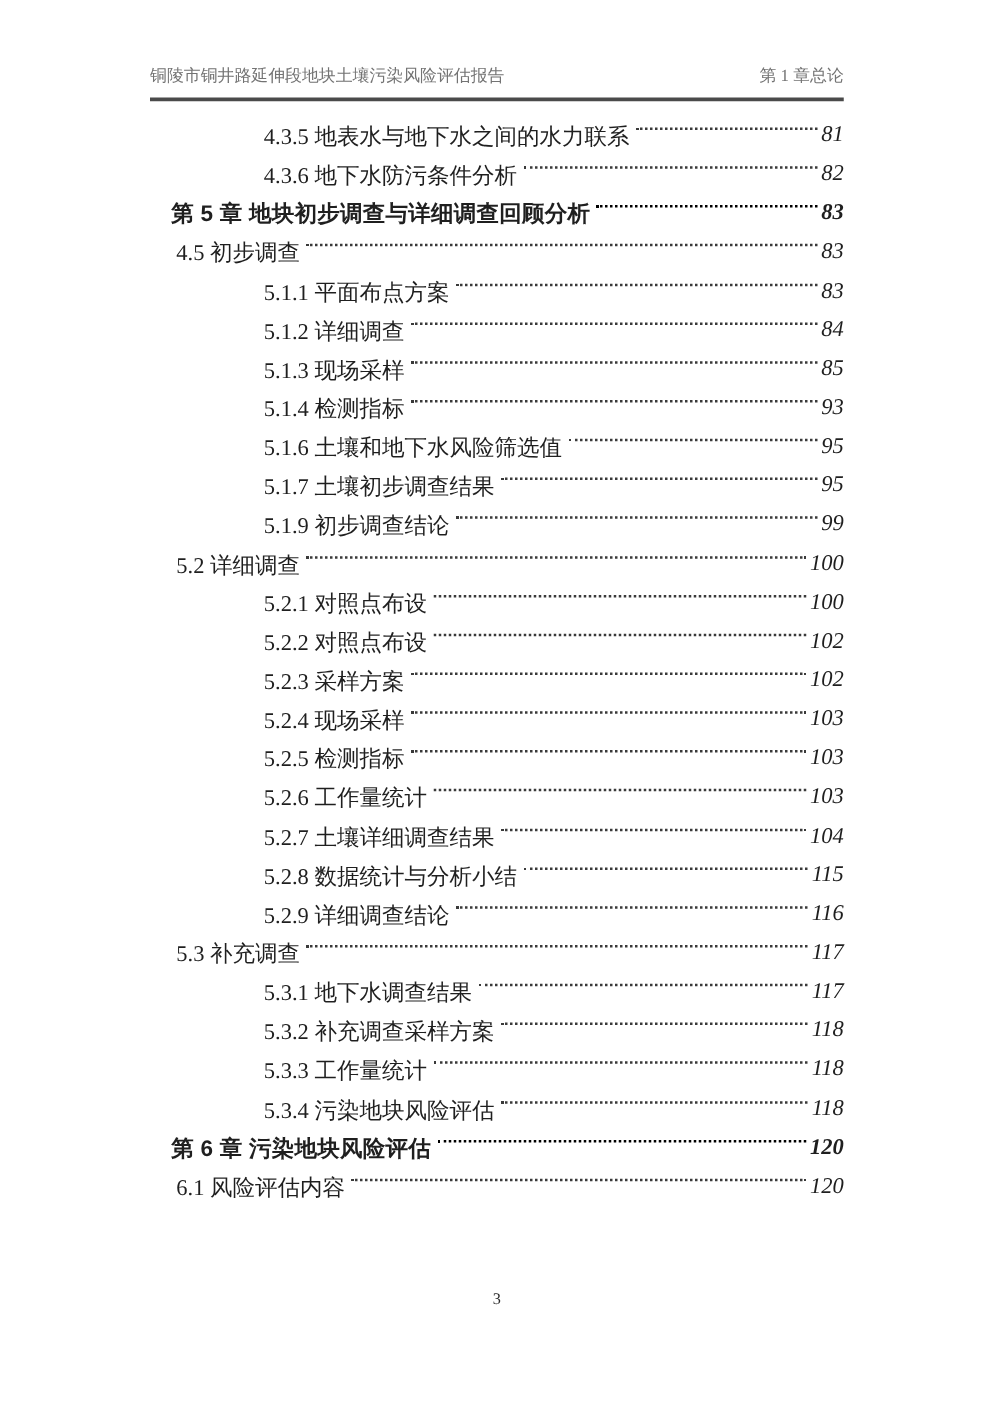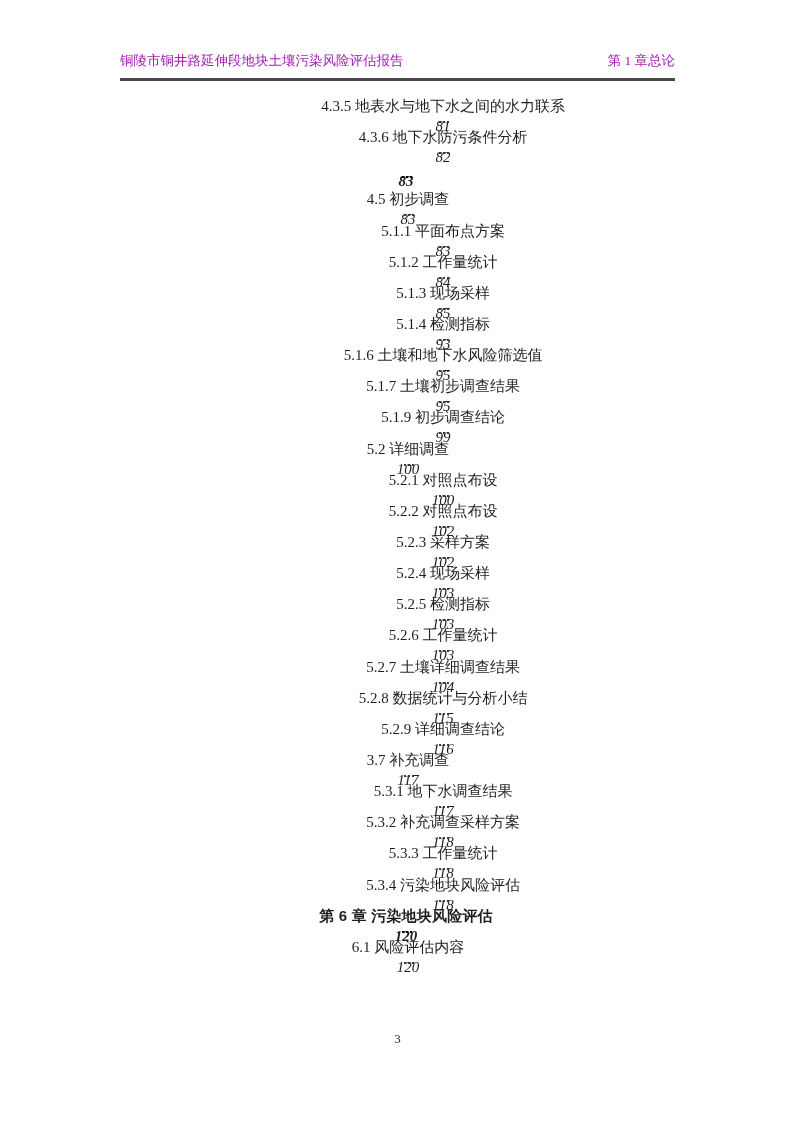--- a/index.html
+++ b/index.html
@@ -17,42 +17,41 @@
     position: absolute;
     left: 120px;
     right: 118px;
     top: 52px;
   }
   .header-row {
     display: flex;
     justify-content: space-between;
     align-items: baseline;
     font-size: 13.5px;
-    color: #a21caf;
+    color: #737373;
     white-space: nowrap;
   }
   .header-rule {
     height: 2.5px;
     background: #4a4a4a;
     margin-top: 8px;
   }
   
   .toc {
     position: absolute;
     left: 120px;
     right: 118px;
     top: 97px;
   }
   .toc-row {
     display: flex;
-    align-items: center;
+    align-items: flex-start;
     height: 31.15px;
-    font-size: 15px;
+    font-size: 18px;
     white-space: nowrap;
-    flex-direction: column;
   }
   .toc-row .label { flex: 0 0 auto; }
   .toc-row .leader {
     flex: 1 1 auto;
     height: 0;
     border-bottom: 2px dotted #3a3a3a;
     margin: 0 3px 0 5px;
     position: relative;
     top: 5px;
     min-width: 10px;
@@ -98,35 +97,36 @@
         <span class="label">4.3.5 地表水与地下水之间的水力联系</span>
         <span class="leader"></span>
         <span class="page-num">81</span>
       </div>
       <div class="toc-row lvl3">
         <span class="label">4.3.6 地下水防污条件分析</span>
         <span class="leader"></span>
         <span class="page-num">82</span>
       </div>
       <div class="toc-row lvl1">
+        <span class="label">第 5 章 地块初步调查与详细调查回顾分析</span>
         <span class="leader"></span>
         <span class="page-num">83</span>
       </div>
       <div class="toc-row lvl2">
         <span class="label">4.5 初步调查</span>
         <span class="leader"></span>
         <span class="page-num">83</span>
       </div>
       <div class="toc-row lvl3">
         <span class="label">5.1.1 平面布点方案</span>
         <span class="leader"></span>
         <span class="page-num">83</span>
       </div>
       <div class="toc-row lvl3">
-        <span class="label">5.1.2 工作量统计</span>
+        <span class="label">5.1.2 详细调查</span>
         <span class="leader"></span>
         <span class="page-num">84</span>
       </div>
       <div class="toc-row lvl3">
         <span class="label">5.1.3 现场采样</span>
         <span class="leader"></span>
         <span class="page-num">85</span>
       </div>
       <div class="toc-row lvl3">
         <span class="label">5.1.4 检测指标</span>
@@ -192,21 +192,21 @@
         <span class="label">5.2.8 数据统计与分析小结</span>
         <span class="leader"></span>
         <span class="page-num">115</span>
       </div>
       <div class="toc-row lvl3">
         <span class="label">5.2.9 详细调查结论</span>
         <span class="leader"></span>
         <span class="page-num">116</span>
       </div>
       <div class="toc-row lvl2">
-        <span class="label">3.7 补充调查</span>
+        <span class="label">5.3 补充调查</span>
         <span class="leader"></span>
         <span class="page-num">117</span>
       </div>
       <div class="toc-row lvl3">
         <span class="label">5.3.1 地下水调查结果</span>
         <span class="leader"></span>
         <span class="page-num">117</span>
       </div>
       <div class="toc-row lvl3">
         <span class="label">5.3.2 补充调查采样方案</span>

